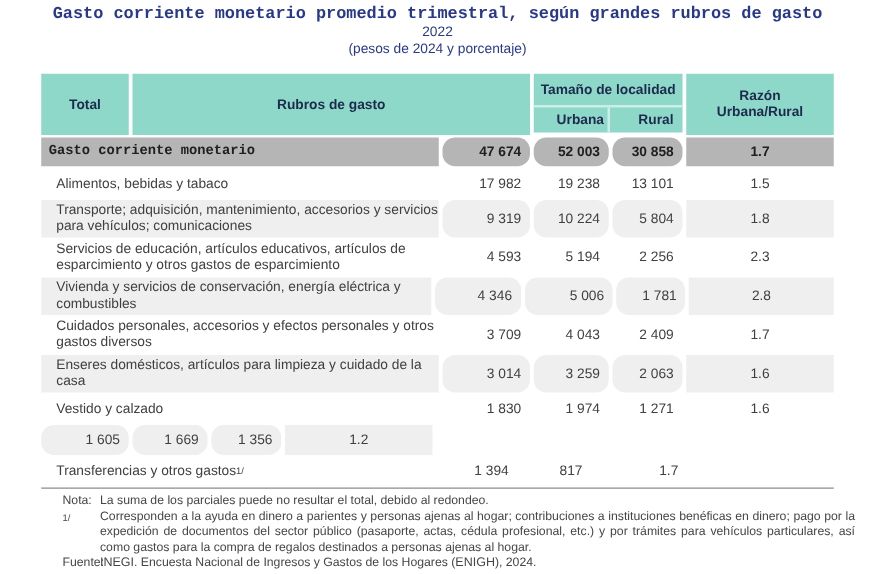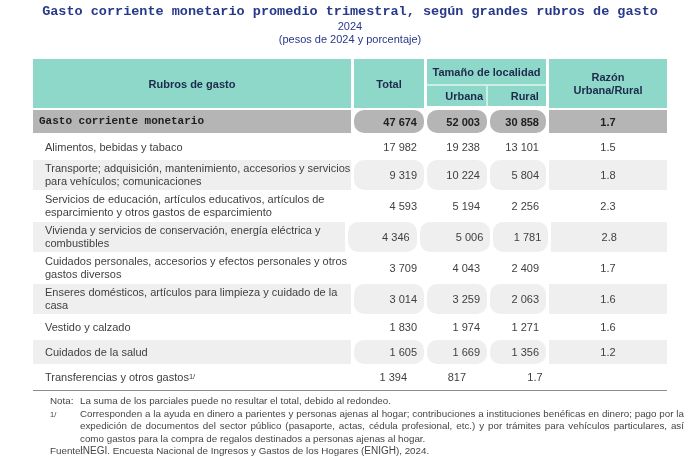--- a/index.html
+++ b/index.html
@@ -71,29 +71,29 @@
   .note-label.supmark { font-size: 7.5px; align-self: flex-start; padding-top: 1px; }
   .note-text { flex: 1; }
   .justify { text-align: justify; }
   .sc { font-size: 10px; }
 </style>
 </head>
 <body>
 
 <div class="titleblock">
   <div class="title">Gasto corriente monetario promedio trimestral, según grandes rubros de gasto</div>
-  <div class="year">2024</div>
+  <div class="year">2022</div>
   <div class="units">(pesos de 2024 y porcentaje)</div>
 </div>
 
 <div class="tbl">
 
   <div class="thead">
+    <div class="hcell c2">Total</div>
     <div class="hcell c1">Rubros de gasto</div>
-    <div class="hcell c2">Total</div>
     <div class="c34">
       <div class="tam-top">Tamaño de localidad</div>
       <div class="tam-bottom">
         <div class="hsub first">Urbana</div>
         <div class="hsub">Rural</div>
       </div>
     </div>
     <div class="hcell c5 pre">Razón
 Urbana/Rural</div>
   </div>
@@ -156,21 +156,20 @@
 
   <div class="trow">
     <div class="cell c1 lbl">Vestido y calzado</div>
     <div class="cell c2 num">1 830</div>
     <div class="cell num" style="width:60px">1 974</div>
     <div class="cell num" style="width:56px">1 271</div>
     <div class="cell c5 mid">1.6</div>
   </div>
 
   <div class="trow shaded">
-    <div class="cell c1 lbl">Cuidados de la salud</div>
     <div class="cell c2 num">1 605</div>
     <div class="cell num" style="width:60px">1 669</div>
     <div class="cell num" style="width:56px">1 356</div>
     <div class="cell c5 mid">1.2</div>
   </div>
 
   <div class="trow">
     <div class="cell c1 lbl">
         <span>Transferencias y otros gastos</span>
         <sup class="ref">1/</sup>

